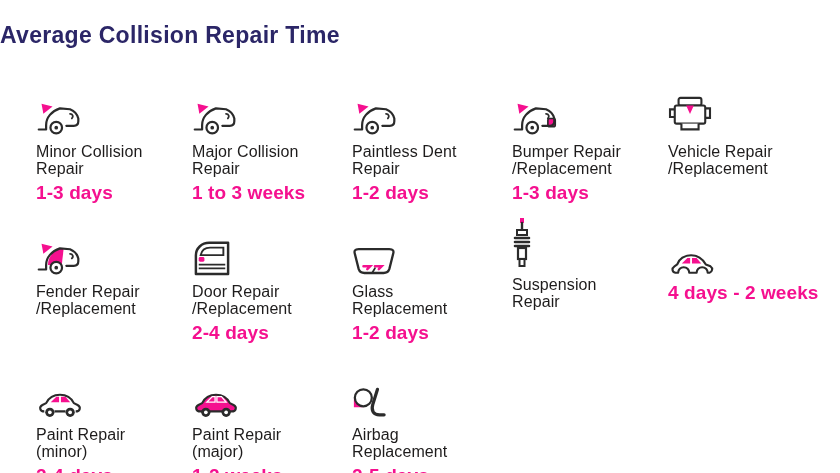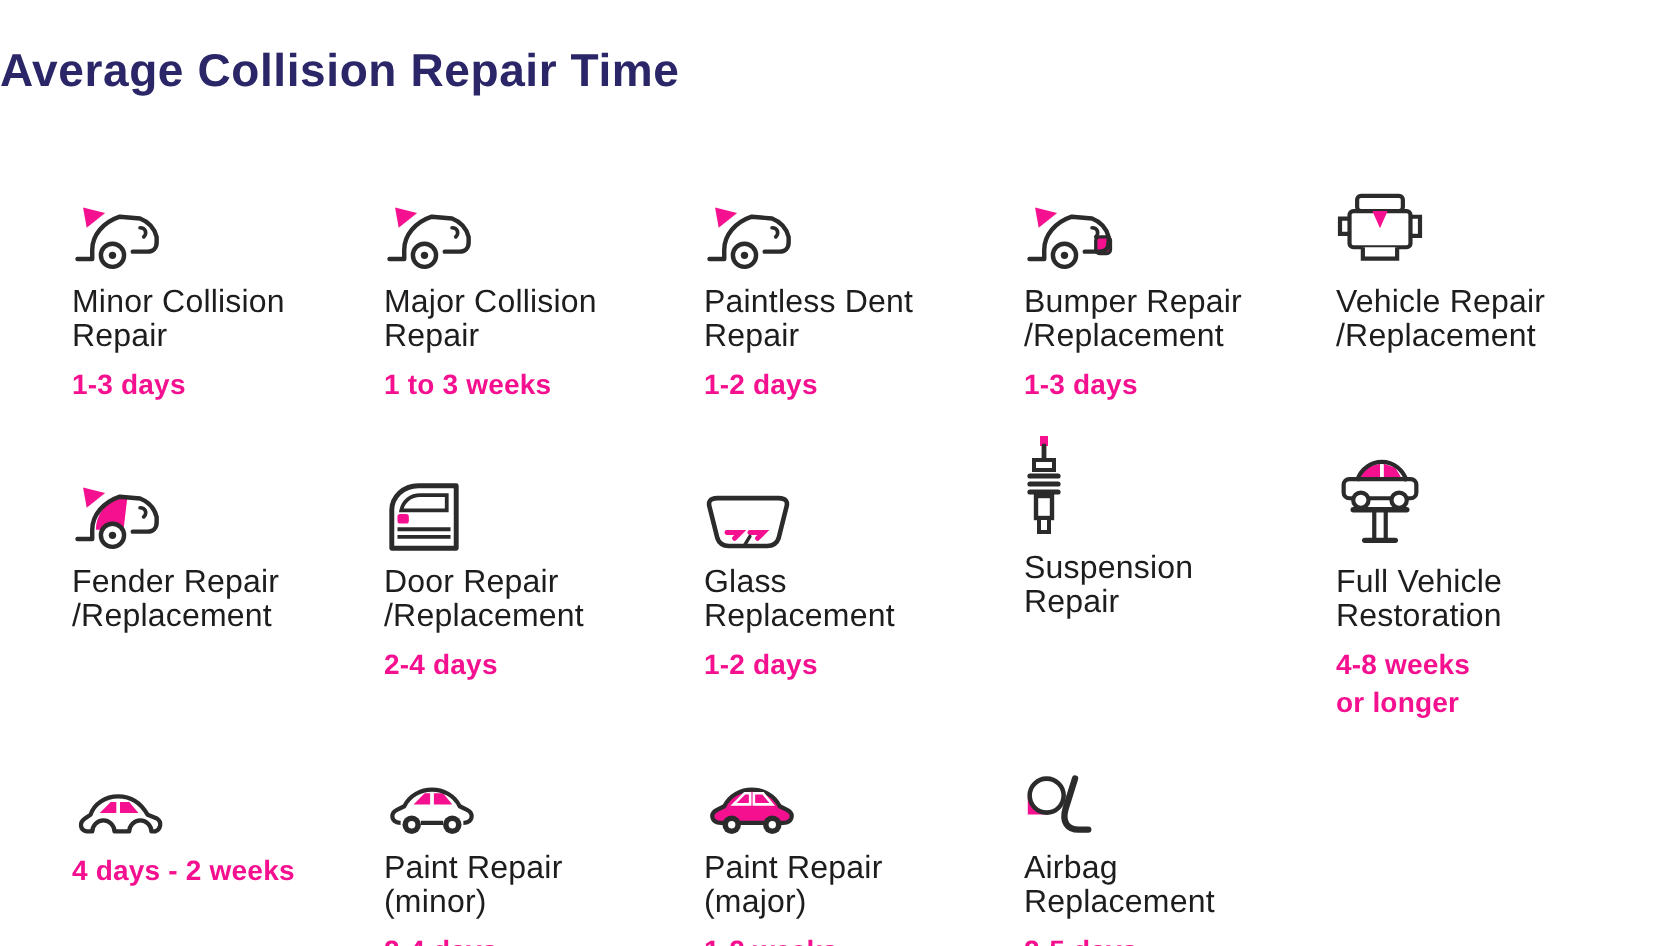--- a/index.html
+++ b/index.html
@@ -35,21 +35,21 @@
     height:40px;display:flex;align-items:flex-end;justify-content:flex-start;
     margin-bottom:7px;overflow:visible;
   }
   .icon-box svg{display:block;overflow:visible;}
   .item-title{
     font-size:16px;font-weight:400;line-height:17px;
     color:var(--text-color);white-space:pre-line;letter-spacing:.1px;
   }
   .item-duration{
     margin-top:6px;
-    font-size:14px;font-weight:700;line-height:19px;
+    font-size:19px;font-weight:700;line-height:19px;
     color:var(--accent);white-space:pre-line;letter-spacing:.1px;
   }
 </style>
 </head>
 <body>
 
 <h1 class="page-title">Average Collision Repair Time</h1>
 
 <div class="grid" id="grid">
     <div class="item">
@@ -170,39 +170,20 @@
     <rect x="8" y="1" width="4" height="5" fill="#f5108f"></rect>
     <path d="M10,6 V13" stroke="#2b2b2b" stroke-width="2.4" stroke-linecap="round"></path>
     <rect x="5" y="13" width="10" height="5" fill="#fff" stroke="#2b2b2b" stroke-width="2"></rect>
     <path d="M3,21 H17 M3,25 H17 M3,29 H17" stroke="#2b2b2b" stroke-width="2.6" stroke-linecap="round"></path>
     <rect x="6" y="31" width="8" height="11" fill="#fff" stroke="#2b2b2b" stroke-width="2.2"></rect>
     <rect x="7.5" y="42" width="5" height="7" fill="#fff" stroke="#2b2b2b" stroke-width="2"></rect>
         </svg>
       </span>
     <div class="item-title">Suspension
 Repair</div>
-  </div>
-    <div class="item">
-    <span class="icon-box icon">
-        <svg width="44" height="48" viewBox="0 0 46 50">
-    <polygon points="15,6 23,4 23,11 13,11" fill="#f5108f"></polygon>
-    <polygon points="25,4 31,6 34,11 25,11" fill="#f5108f"></polygon>
-    <path d="M11,13 C13,6 19,3 24,3 C30,3 35,7 37,13" fill="none" stroke="#2b2b2b" stroke-width="2.2"></path>
-    <rect x="4" y="12" width="38" height="10" rx="3" fill="none" stroke="#2b2b2b" stroke-width="2.2"></rect>
-    <circle cx="13" cy="23" r="4" fill="#fff" stroke="#2b2b2b" stroke-width="2.2"></circle>
-    <circle cx="33" cy="23" r="4" fill="#fff" stroke="#2b2b2b" stroke-width="2.2"></circle>
-    <path d="M9,28 H37" stroke="#2b2b2b" stroke-width="2.8" stroke-linecap="round"></path>
-    <path d="M20,29 V43 M26,29 V43" stroke="#2b2b2b" stroke-width="2.2"></path>
-    <path d="M15,44 H31" stroke="#2b2b2b" stroke-width="2.8" stroke-linecap="round"></path>
-        </svg>
-      </span>
-    <div class="item-title">Full Vehicle
-Restoration</div>
-    <div class="item-duration">4-8 weeks
-or longer</div>
   </div>
     <div class="item">
     <span class="icon-box icon">
         <svg width="48" height="25" viewBox="0 0 52 26">
     <polygon points="15,13 21,7 24,7 24,13" fill="#f5108f"></polygon>
     <polygon points="26,7 31,7 36,13 26,13" fill="#f5108f"></polygon>
     <path d="M8,23 H11 A6 6 0 0 1 23,23 H31 A6 6 0 0 1 43,23 H45 C48,22 49,18 46,16 L41,14 C37,7 31,4 25,4 C18,4 12,8 10,14 L7,16 C4,18 4,22 8,23 Z" fill="none" stroke="#2b2b2b" stroke-width="2.3" stroke-linejoin="round"></path>
         </svg>
       </span>
     <div class="item-duration">4 days - 2 weeks</div>

